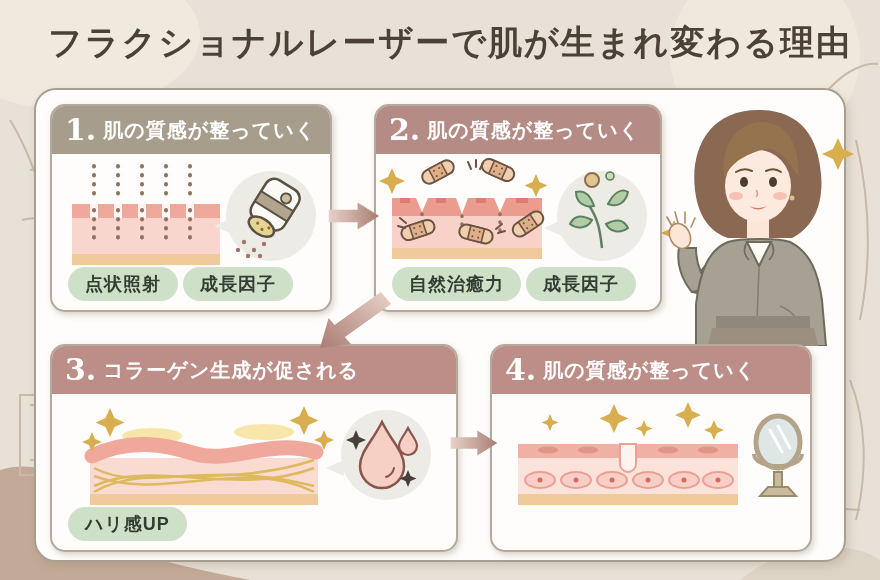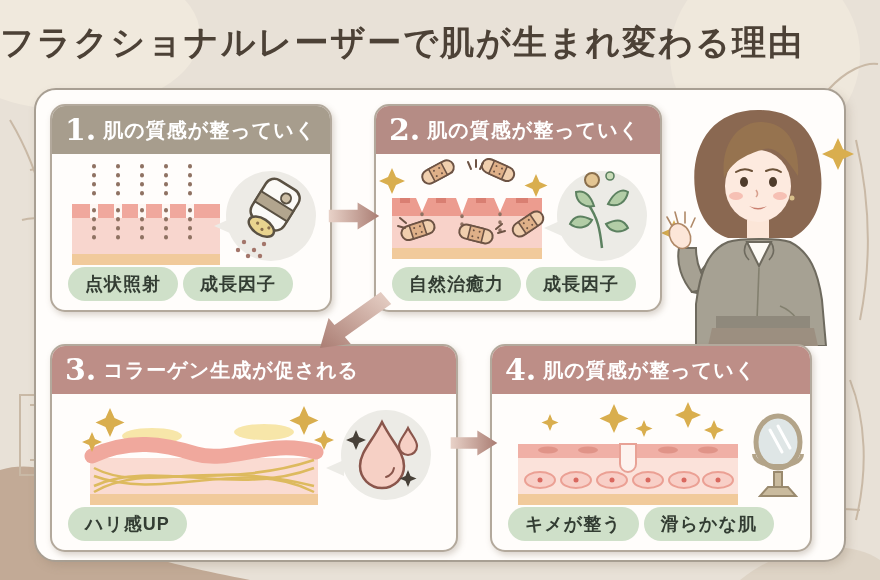--- a/index.html
+++ b/index.html
@@ -6,23 +6,25 @@
   html,body { width:880px; height:580px; }
   body {
     font-family:"Liberation Sans", sans-serif;
     background:#e8e1d7;
     position:relative;
     overflow:hidden;
   }
   .bg-decor { position:absolute; inset:0; z-index:0; }
   .page-title {
     position:absolute; top:20px; left:0; width:880px; z-index:2;
+    text-align:center;
     font-family:"DejaVu Serif", serif;
     font-size:34px; font-weight:bold; letter-spacing:2px;
     color:#4c4136;
+    padding-left:20px;
   }
   .main-panel {
     position:absolute; left:34px; top:88px; width:812px; height:474px; z-index:1;
     background:#fffdfb;
     border:2px solid #a89f93;
     border-radius:22px;
     box-shadow:3px 4px 8px rgba(140,120,100,.25);
   }
   .presenter { position:absolute; left:652px; top:94px; width:210px; height:252px; z-index:2; }
   .step-card {
@@ -378,24 +380,20 @@
         </g>
       </g>
       <g>
         <ellipse cx="286" cy="44" rx="22" ry="26" fill="#dfe6e6" stroke="#b3a489" stroke-width="5"></ellipse>
         <path d="M278,32 l12,22 M286,28 l12,22" stroke="#ffffff" stroke-width="3" stroke-linecap="round"></path>
         <path d="M262,56 C262,72 310,72 310,56" fill="none" stroke="#b3a489" stroke-width="4"></path>
         <rect x="282" y="74" width="8" height="16" fill="#cabb9e" stroke="#9a8a6e" stroke-width="2"></rect>
         <path d="M268,98 h36 l-8,-9 h-20 Z" fill="#cabb9e" stroke="#9a8a6e" stroke-width="2"></path>
       </g>
     </svg>
-    <div class="tag-row">
-      <span class="tag">キメが整う</span>
-      <span class="tag">滑らかな肌</span>
-    </div>
   </div>
 </div>
 
 <svg class="arrow arrow-1" viewBox="0 0 60 44">
   <defs>
       <linearGradient id="ag1" x1="0" y1="0" x2="1" y2="0">
     <stop offset="0" stop-color="#e8d2c8"></stop>
         <stop offset="1" stop-color="#aa7d73"></stop>
   </linearGradient>
     </defs>

